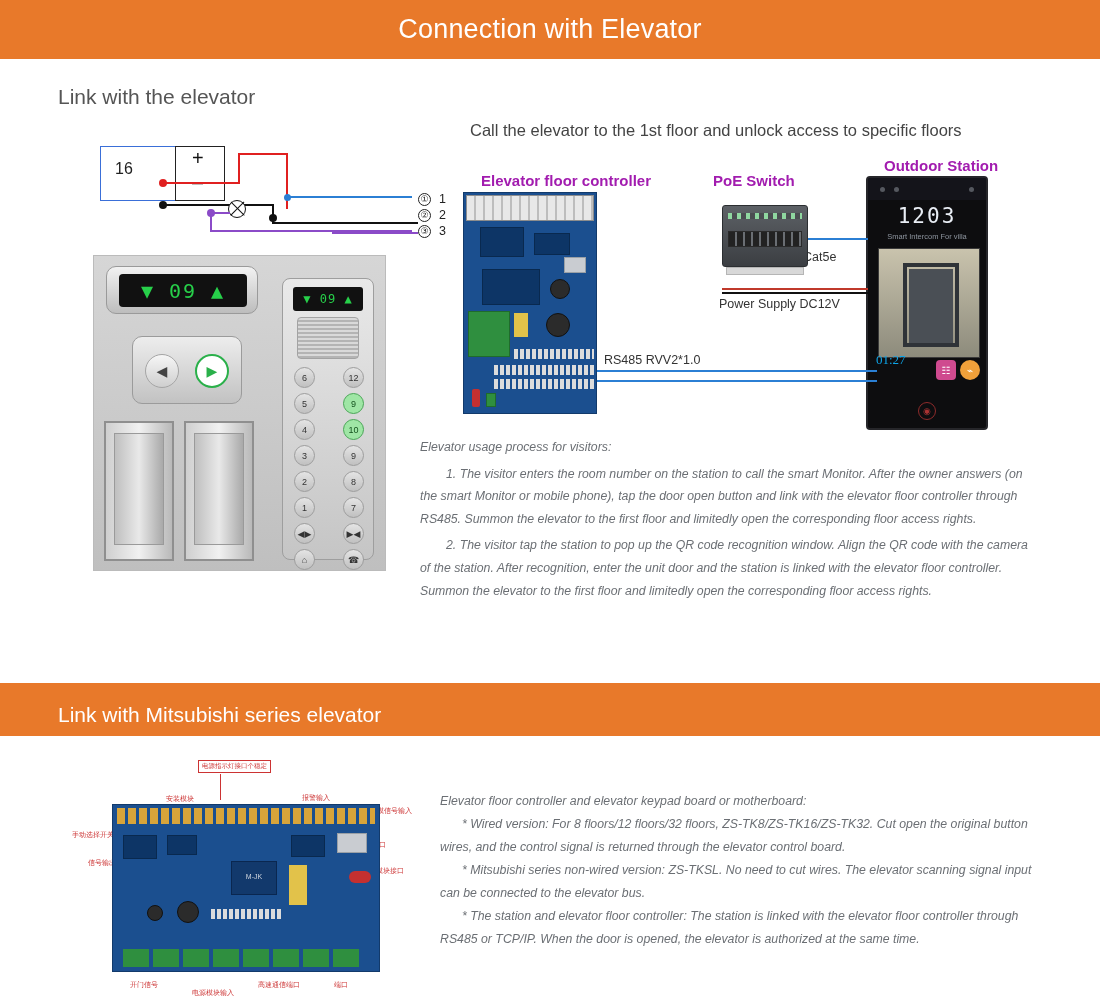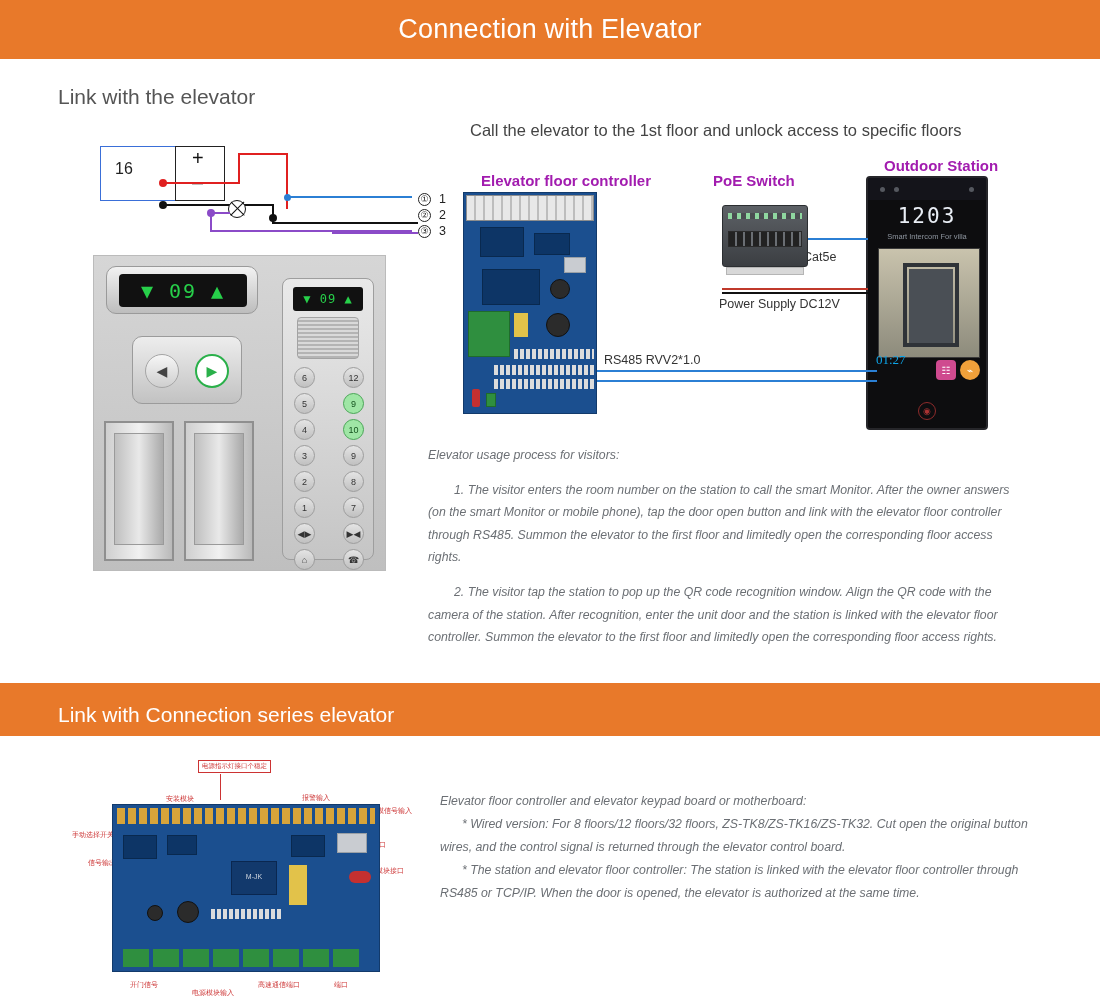--- a/index.html
+++ b/index.html
@@ -203,21 +203,21 @@
 
   
   .cabel { position:absolute; font-size:12.5px; color:#333; }
   .line { position:absolute; }
 
   
   .para-block {
     position:absolute; left:416px; top:432px; width:620px;
     font-style:italic; font-size:12.3px; line-height:22.6px; color:#6b6f74;
   }
-  .para-block p { margin:12px; }
+  .para-block p { margin:4px; }
   .para-block p.indent { text-indent:26px; }
 
   
   .band2 {
     position:absolute; left:0; top:683px; width:1100px; height:53px; background:#e8792a;
   }
   .band2-title {
     position:absolute; left:58px; top:703px; color:#fff; font-size:21px; font-weight:400;
   }
 
@@ -419,21 +419,21 @@
 <div class="line" style="left:332px; top:222px; width:86px; height:2px; background:#111;"></div>
 <div class="line" style="left:332px; top:232px; width:86px; height:2px; background:#8b4bc8;"></div>
 
 <div class="para-block">
   <p>Elevator usage process for visitors:</p>
   <p class="indent">1. The visitor enters the room number on the station to call the smart  Monitor. After the owner answers (on the smart Monitor or mobile phone), tap the door open button and link with the elevator floor controller through RS485. Summon the elevator to the first floor and limitedly open the corresponding floor access rights.</p>
   <p class="indent">2. The visitor tap  the station to pop up the QR code recognition window. Align the QR code with the camera of the station. After recognition, enter the unit door and the station is linked with the elevator floor controller. Summon the elevator to the first floor and limitedly open the corresponding floor access rights.</p>
 </div>
 
 <div class="band2"></div>
-<div class="band2-title">Link with Connection series elevator</div>
+<div class="band2-title">Link with Mitsubishi series elevator</div>
 
 <div class="pcb2wrap">
   <div class="annbox" style="left:128px; top:12px;">电源指示灯接口个稳定</div>
   <div class="annl" style="left:150px; top:26px; width:1px; height:26px;"></div>
 
   <div class="ann" style="left:96px; top:46px;">安装模块</div>
   <div class="ann" style="left:92px; top:62px;">主CPU模块</div>
   <div class="ann" style="left:232px; top:45px;">报警输入</div>
   <div class="ann" style="left:286px; top:58px;">主控机模信号输入</div>
   <div class="ann" style="left:2px; top:82px;">手动选择开关</div>
@@ -459,14 +459,15 @@
     <div class="pcb-yellow" style="left:176px; top:60px; width:18px;height:40px;"></div>
     <div class="pcb-red" style="left:236px; top:66px; width:22px;height:12px; border-radius:6px;"></div>
     <div class="pcb-pins" style="left:98px; top:104px; width:70px;height:10px;"></div>
     <div class="botpins"></div>
   </div>
 </div>
 
 <div class="para-block2">
   <p>Elevator floor controller and elevator keypad board or motherboard:</p>
   <p class="indent">* Wired version: For 8 floors/12 floors/32 floors, ZS-TK8/ZS-TK16/ZS-TK32. Cut open the original button wires, and the control signal is returned through the elevator control board.</p>
+  <p class="indent">* Mitsubishi series non-wired version: ZS-TKSL. No need to cut wires. The elevator scanning signal input can be connected to the elevator bus.</p>
   <p class="indent">* The station and elevator floor controller: The station is linked with the elevator floor controller through RS485 or TCP/IP. When the door is opened, the elevator is authorized at the same time.</p>
 </div>
 
 </body></html>

